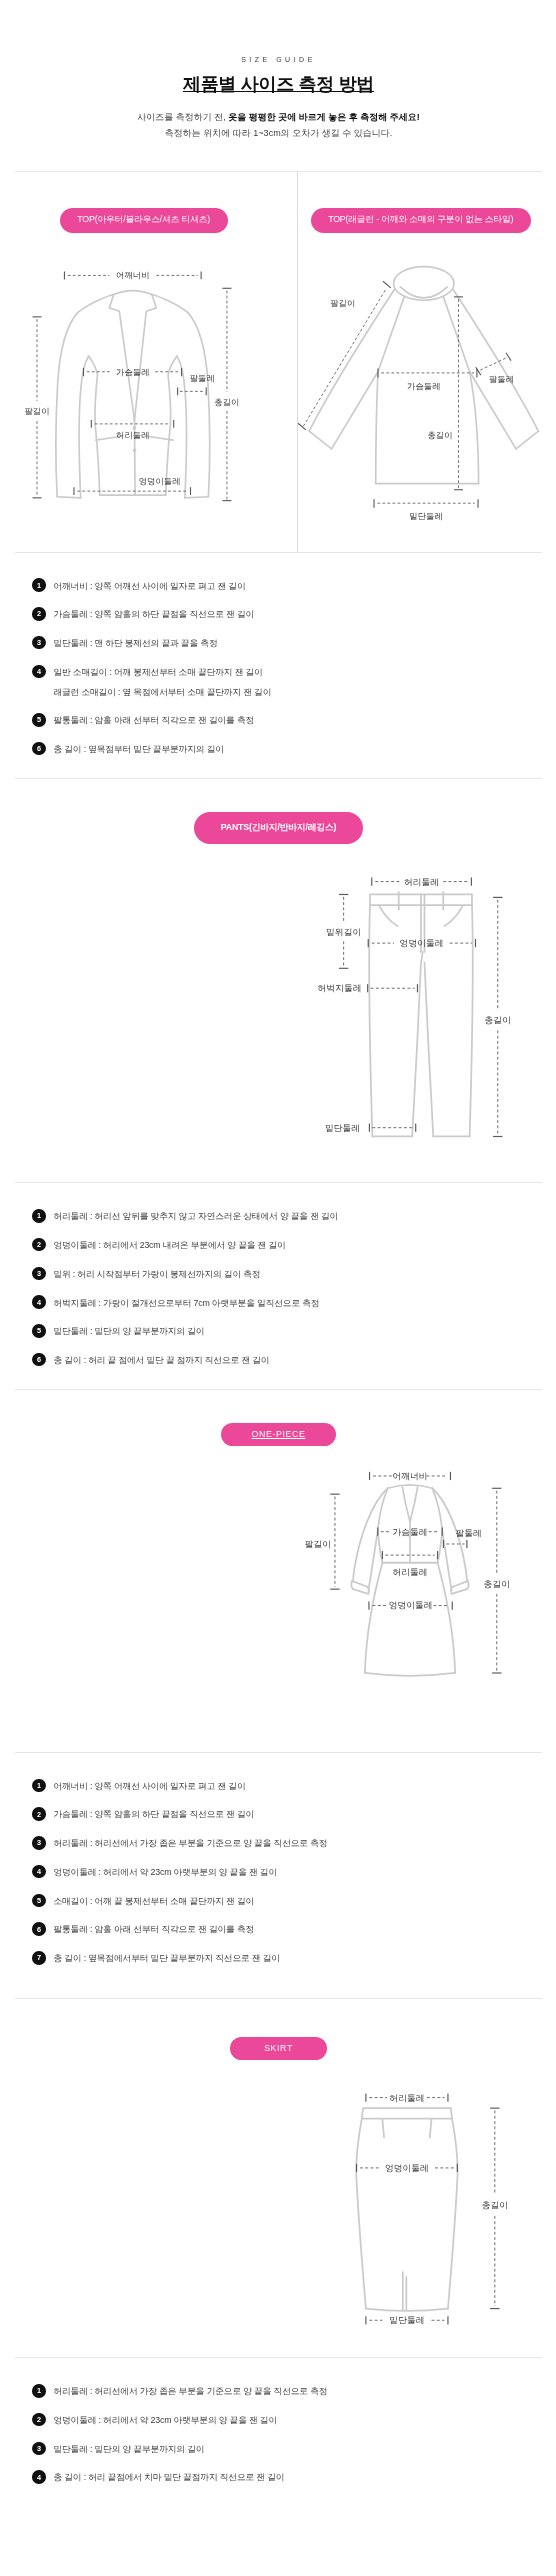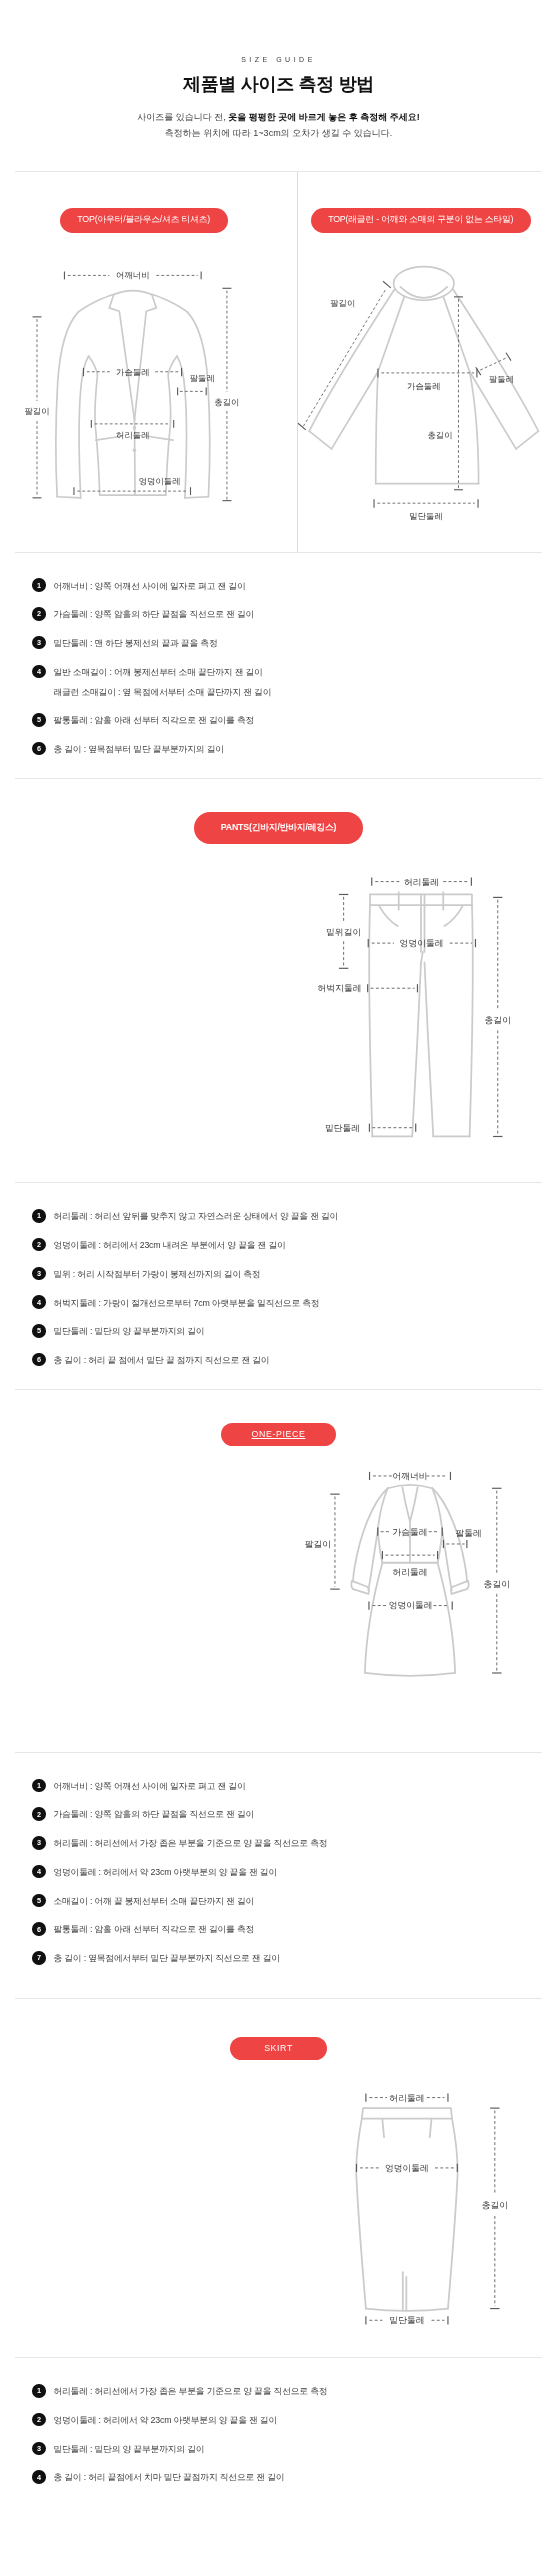--- a/index.html
+++ b/index.html
@@ -2,32 +2,32 @@
 <html style="font-size:9.4px"><head>
 <meta charset="utf-8">
 <style>
   html,body{margin:0;padding:0;background:#fff;}
   body{width:557px;min-height:2576px;font-family:"Liberation Sans","DejaVu Sans",sans-serif;color:#333;}
   .page{width:557px;margin:0 auto;background:#fff;}
 
   
   .hdr{text-align:center;padding-top:56px;}
   .eyebrow{font-size:7px;letter-spacing:3.5px;color:#3a3a3a;}
-  .title{font-size:18px;font-weight:700;color:#111;margin:9.4px 0 14px;letter-spacing:-0.3px;}
+  .title{font-size:18px;font-weight:700;color:#111;margin:9.4px 0 14px;letter-spacing:-0.3px;text-decoration:underline;}
   .desc{font-size:9px;color:#414141;line-height:1.75;}
   .desc b{color:#111;}
 
   
   .content{margin:0 14.7px;}
   .rule-top{border-top:0.6px solid #e6e6e6;}
   .two-col{display:flex;margin-top:29px;}
   .two-col .col{flex:1;text-align:center;padding:36px 0 27px;}
   .two-col .col + .col{border-left:0.6px solid #dcdcdc;margin-left:24px;}
 
-  .pill{display:inline-block;background:#ef4444;color:#fff;border-radius:586px;
+  .pill{display:inline-block;background:#ec4899;color:#fff;border-radius:586px;
         padding:6.4px 17.6px;font-size:8.8px;letter-spacing:-0.2px;margin-bottom:20px;}
 
   .diagram-wrap{text-align:right;}
   .section{text-align:center;}
   .section .pad-top{padding-top:30.5px;}
 
   
   .steps{list-style:none;margin:0;padding:27px 17.6px 22px;text-align:left;}
   .step{display:flex;align-items:flex-start;gap:7.6px;margin-bottom:16px;font-size:8.8px;color:#3c3c3c;letter-spacing:-0.2px;}
   .step:last-child{margin-bottom:0;}
@@ -46,21 +46,21 @@
 </style>
 </head>
 <body>
 
 <div class="page">
 
   <div class="hdr">
     <div class="eyebrow">SIZE GUIDE</div>
     <div class="title">제품별 사이즈 측정 방법</div>
     <div class="desc">
-      <span>사이즈를 있습니다 전, </span><b>옷을 평평한 곳에 바르게 놓은 후 측정해 주세요!</b><br>
+      <span>사이즈를 측정하기 전, </span><b>옷을 평평한 곳에 바르게 놓은 후 측정해 주세요!</b><br>
       <span>측정하는 위치에 따라 1~3cm의 오차가 생길 수 있습니다.</span>
     </div>
   </div>
 
   <div class="content">
     <div class="two-col rule-top" style="border-bottom:0.6px solid #e6e6e6;">
 
       <div class="col">
         <span class="pill">TOP(아우터/블라우스/셔츠 티셔츠)</span>
         <div class="diagram-wrap">

